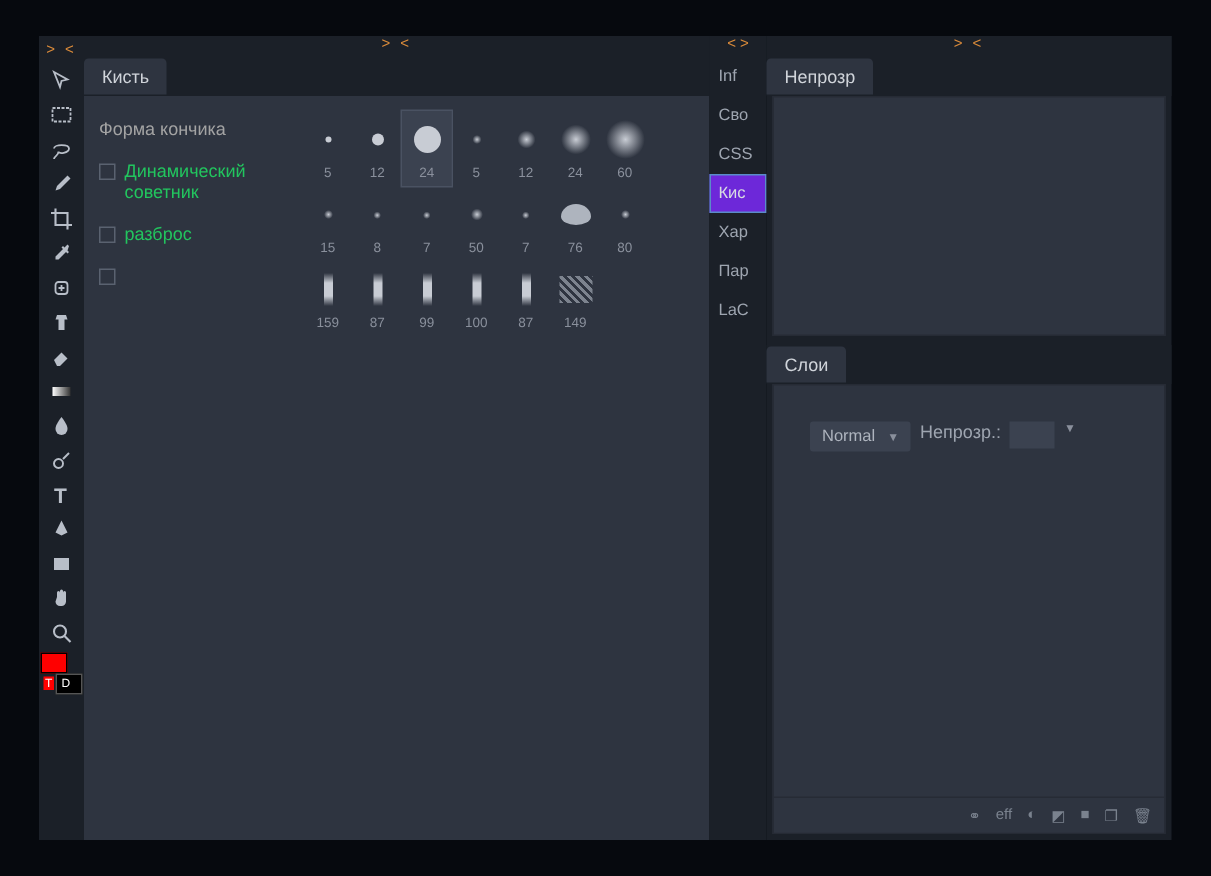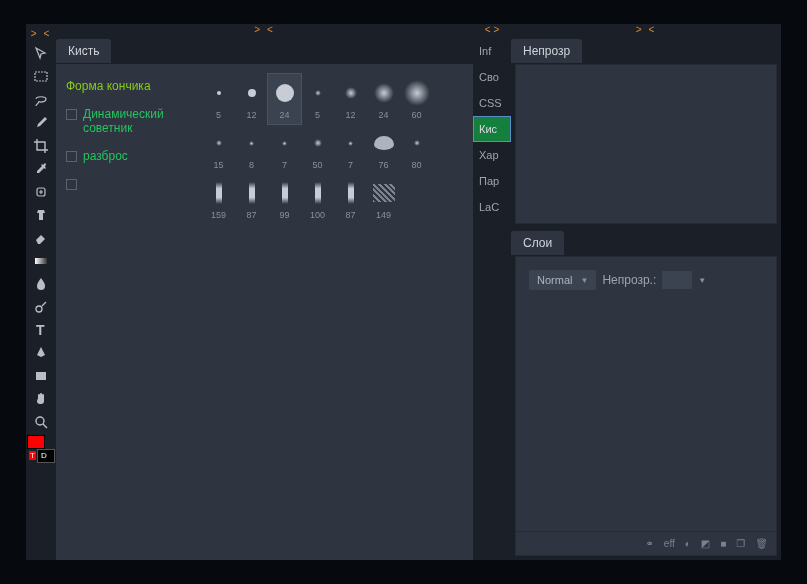--- a/index.html
+++ b/index.html
@@ -18,43 +18,43 @@
 .swatch-d { position: absolute; top: 16px; left: 14px; font-size: 8px; color: #fff; }
 .swatch-t { position: absolute; top: 16px; left: 2px; font-size: 8px; color: #fff; background:#f00; padding:0 1px;}
 
 .left-panel { flex: 1; background: #2e3440; display: flex; flex-direction: column; min-width: 0; }
 .panel-collapse { height: 14px; text-align: center; color: #d98a3a; font-size: 10px; letter-spacing: 2px; background:#1b2028;}
 .tab-row { display: flex; background: #1b2028; height: 26px; align-items: center; }
 .tab { background: #2e3440; color: #d0d4da; padding: 5px 12px; font-size: 12px; border-top-left-radius: 3px; border-top-right-radius: 3px; }
 .brush-body { display: flex; flex: 1; }
 .brush-sidebar { width: 140px; padding: 8px 6px; }
 .brush-opt { padding: 7px 4px; color: #22c55e; font-size: 12px; display: flex; align-items: flex-start; gap: 6px; }
-.brush-opt.active { color: #84cc16; }
+.brush-opt.active { color: #a3a3a3; }
 .chk { width: 11px; height: 11px; border: 1px solid #5a6270; display: inline-block; flex-shrink: 0; margin-top: 2px;}
 .brush-grid { flex: 1; padding: 10px 6px; }
 .grid-row { display: flex; }
 .cell { width: 33px; height: 50px; display: flex; flex-direction: column; align-items: center; justify-content: flex-end; gap: 4px; padding-bottom: 4px;}
 .cell.sel { background: #3b4250; outline: 1px solid #4a5262; }
 .preview { width: 26px; height: 26px; display: flex; align-items: center; justify-content: center; }
 .circ-hard { border-radius: 50%; background: #c8ccd4; }
 .circ-soft { border-radius: 50%; background: radial-gradient(circle, #c8ccd4 0%, rgba(200,204,212,0) 70%); }
 .sz { font-size: 9px; color: #8a909c; }
 .stroke { width: 6px; background: linear-gradient(to bottom, rgba(200,204,212,0) 0%, #c8ccd4 30%, #c8ccd4 70%, rgba(200,204,212,0) 100%); }
 .chalk { width: 22px; height: 18px; background: repeating-linear-gradient(45deg, #9ea5b0, #9ea5b0 2px, transparent 2px, transparent 4px); opacity: 0.7; }
 .blob { width: 20px; height: 14px; background: #aeb4be; border-radius: 50% 50% 50% 50% / 60% 60% 40% 40%; }
 
 .mid-tabs { width: 38px; background: #1b2028; display: flex; flex-direction: column; flex-shrink: 0; }
 .mid-collapse { height: 14px; text-align: center; color: #d98a3a; font-size: 10px; }
 .mid-tab { padding: 7px 6px; font-size: 11px; color: #9ea5b0; cursor: pointer; }
-.mid-tab.active { background: #15803d; color: #d8dce2; outline: 1px solid #5a8cc8; outline-offset: -1px; }
+.mid-tab.active { background: #6d28d9; color: #d8dce2; outline: 1px solid #5a8cc8; outline-offset: -1px; }
 
 .right-panel { width: 270px; background: #1b2028; display: flex; flex-direction: column; flex-shrink: 0; }
 .hist-body { background: #2e3440; height: 160px; margin: 0 4px 6px 4px; border: 1px solid #262b35;}
 .layers-body { background: #2e3440; flex: 1; margin: 0 4px 4px 4px; display: flex; flex-direction: column; border: 1px solid #262b35;}
-.layer-controls { display: flex; gap: 6px; padding: 13px; align-items: center; }
+.layer-controls { display: flex; gap: 6px; padding: 24px; align-items: flex-start; }
 .select { background: #3b4250; padding: 4px 8px; font-size: 11px; color: #aeb4be; display: flex; align-items: center; gap: 8px; border-radius: 2px;}
 .tri { font-size: 8px; color: #8a909c; }
 .layer-list { flex: 1; background: #2e3440; }
 .layer-footer { height: 24px; background: #2e3440; display: flex; justify-content: flex-end; align-items: center; gap: 10px; padding: 0 8px; color: #7a828e; font-size: 10px; border-top: 1px solid #262b35;}
 .layer-footer span { cursor: pointer; }
 .opacity-val { width: 30px; height: 18px; background: #3b4250; }
 </style>
 </head>
 <body>
 

